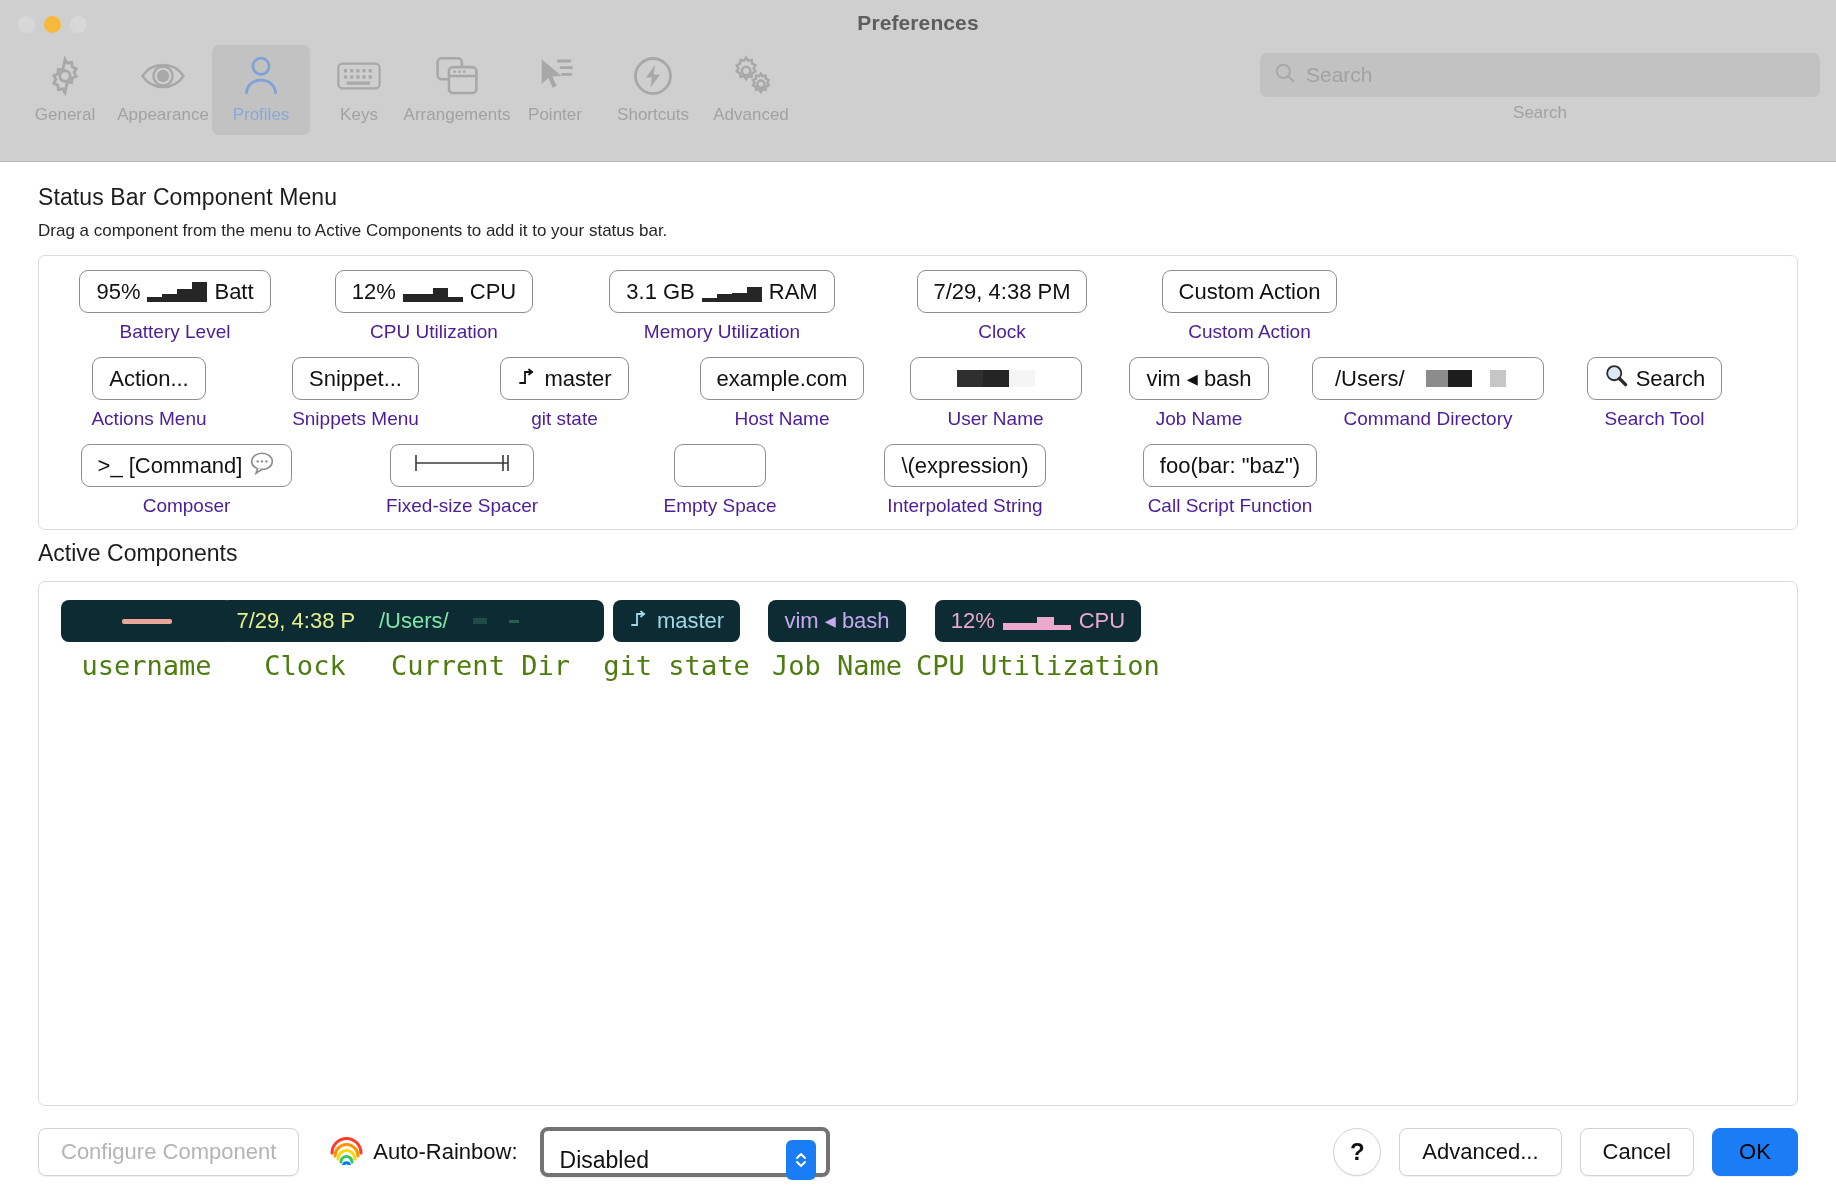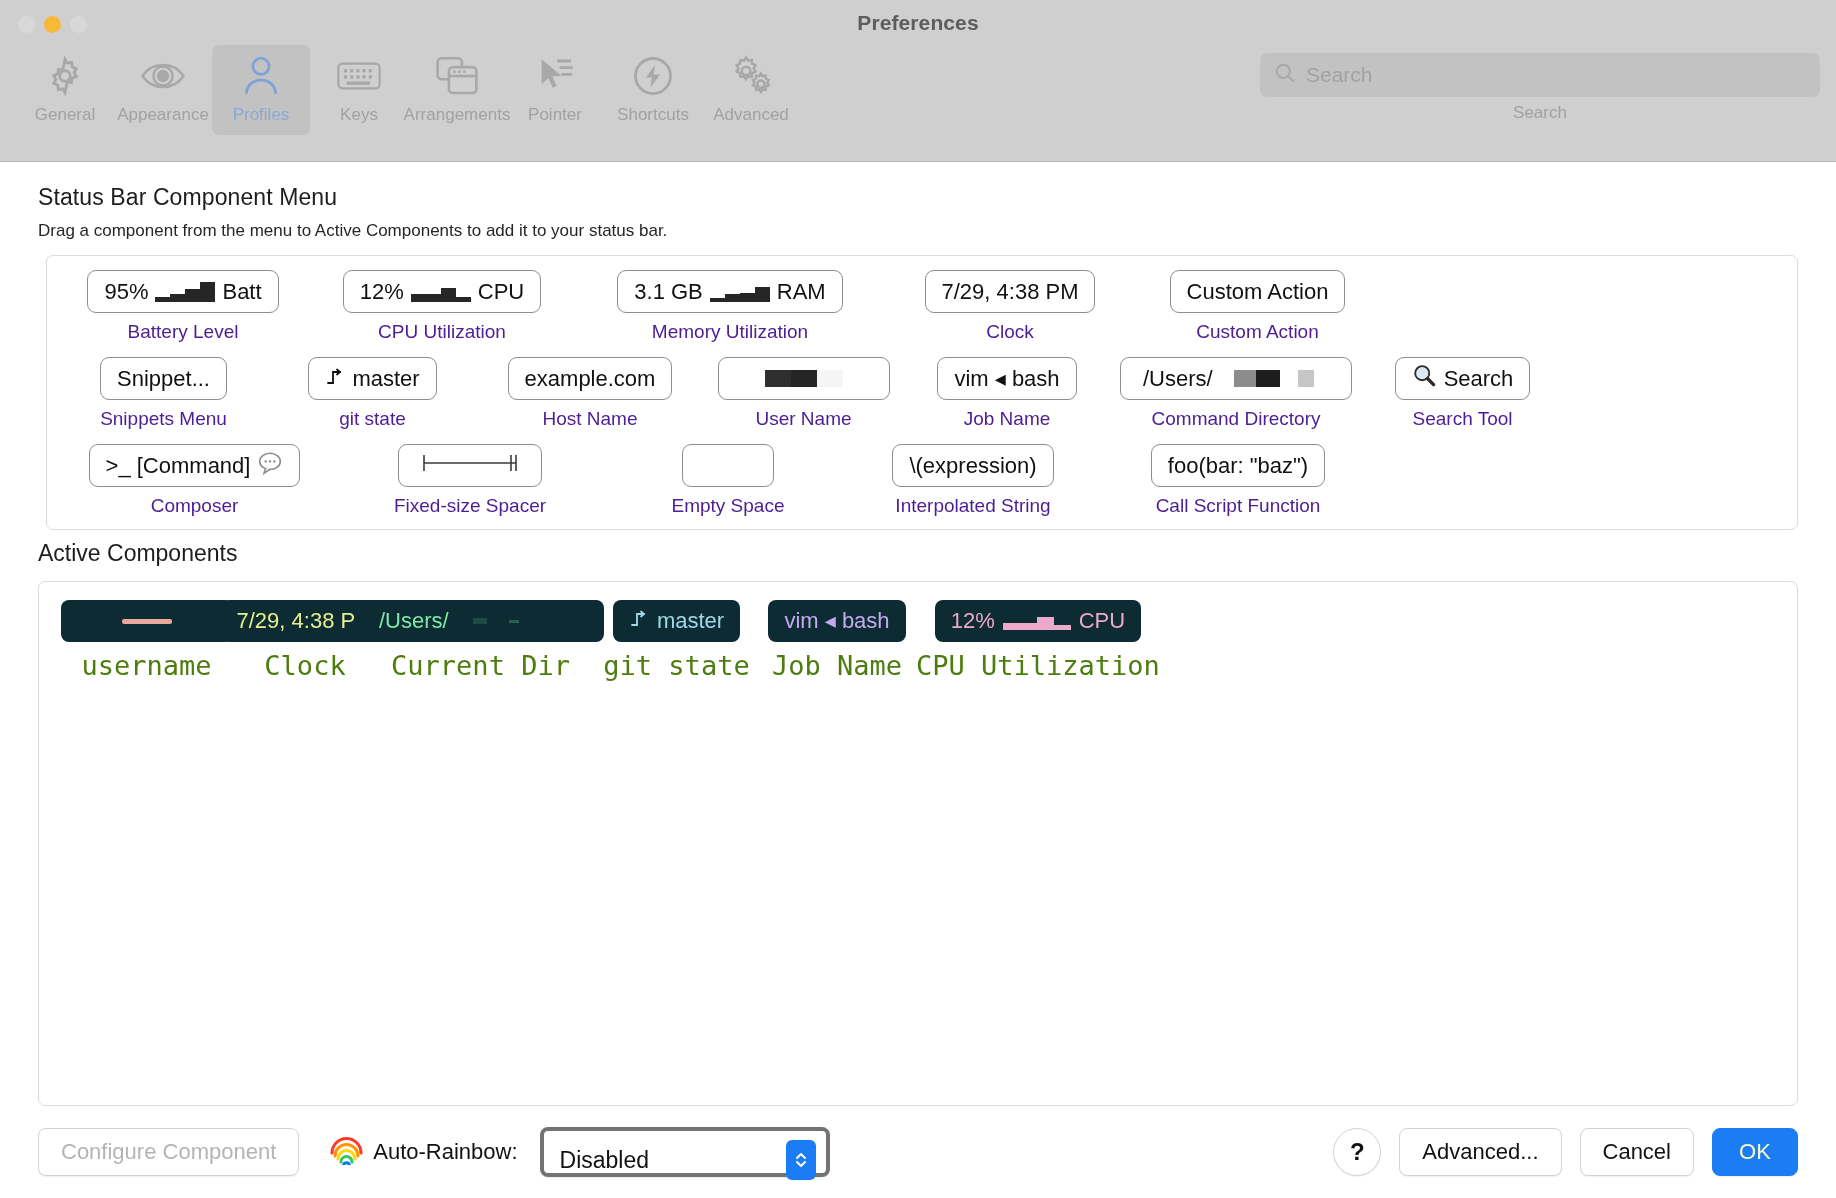--- a/index.html
+++ b/index.html
@@ -93,21 +93,20 @@
   .sec-sub {
     font-size: 17px; color: #262626; margin-top: 10px;
   }
 
   .menu-box {
     margin-top: 14px;
     border: 1px solid #dcdcdc;
     border-radius: 7px;
     background: #fff;
     padding: 14px 10px 8px 10px;
-    margin-left: 8px;
   }
   .menu-row {
     display: flex; align-items: flex-start;
     margin-bottom: 4px;
   }
   .menu-cell {
     display: flex; flex-direction: column; align-items: center;
     gap: 8px;
   }
   .chip {
@@ -182,21 +181,21 @@
     color: #111;
     display: flex; align-items: center; justify-content: center;
     box-shadow: 0 1px 1px rgba(0,0,0,0.06);
     white-space: nowrap;
   }
   .btn.disabled { color: #b4b4b4; }
   .btn.help {
     width: 48px; padding: 0; border-radius: 50%; font-size: 24px; font-weight: 600;
   }
   .btn.primary {
-    background: #1b7df5; color: #fef9c3; border-color: #1b7df5; font-weight: 500;
+    background: #1b7df5; color: #000000; border-color: #1b7df5; font-weight: 500;
     min-width: 86px;
   }
   .rainbow-group { display: flex; align-items: center; gap: 10px; margin-left: 30px; }
   .rainbow-label { font-size: 22px; color: #111; }
   .select {
     margin-left: 12px;
     width: 290px; height: 50px;
     border: 4px solid #737373; border-radius: 8px; background: #fff;
     display: flex; align-items: center; padding: 16px 10px 0 16px;
     font-size: 23px; color: #111;
@@ -400,20 +399,24 @@
           <div class="cell-label">Clock</div>
         </div>
 
         <div class="menu-cell" style="width:245px">
           <div class="chip">Custom Action</div>
           <div class="cell-label">Custom Action</div>
         </div>
       </div>
 
       <div class="menu-row" style="margin-top:14px">
+        <div class="menu-cell" style="width:200px">
+          <div class="chip">Action...</div>
+          <div class="cell-label">Actions Menu</div>
+        </div>
 
         <div class="menu-cell" style="width:213px">
           <div class="chip">Snippet...</div>
           <div class="cell-label">Snippets Menu</div>
         </div>
 
         <div class="menu-cell" style="width:205px">
           <div class="chip">
             <span>
               <svg width="20" height="18" viewBox="0 0 20 18" fill="none" stroke="#111" stroke-width="1.8" stroke-linecap="round">

